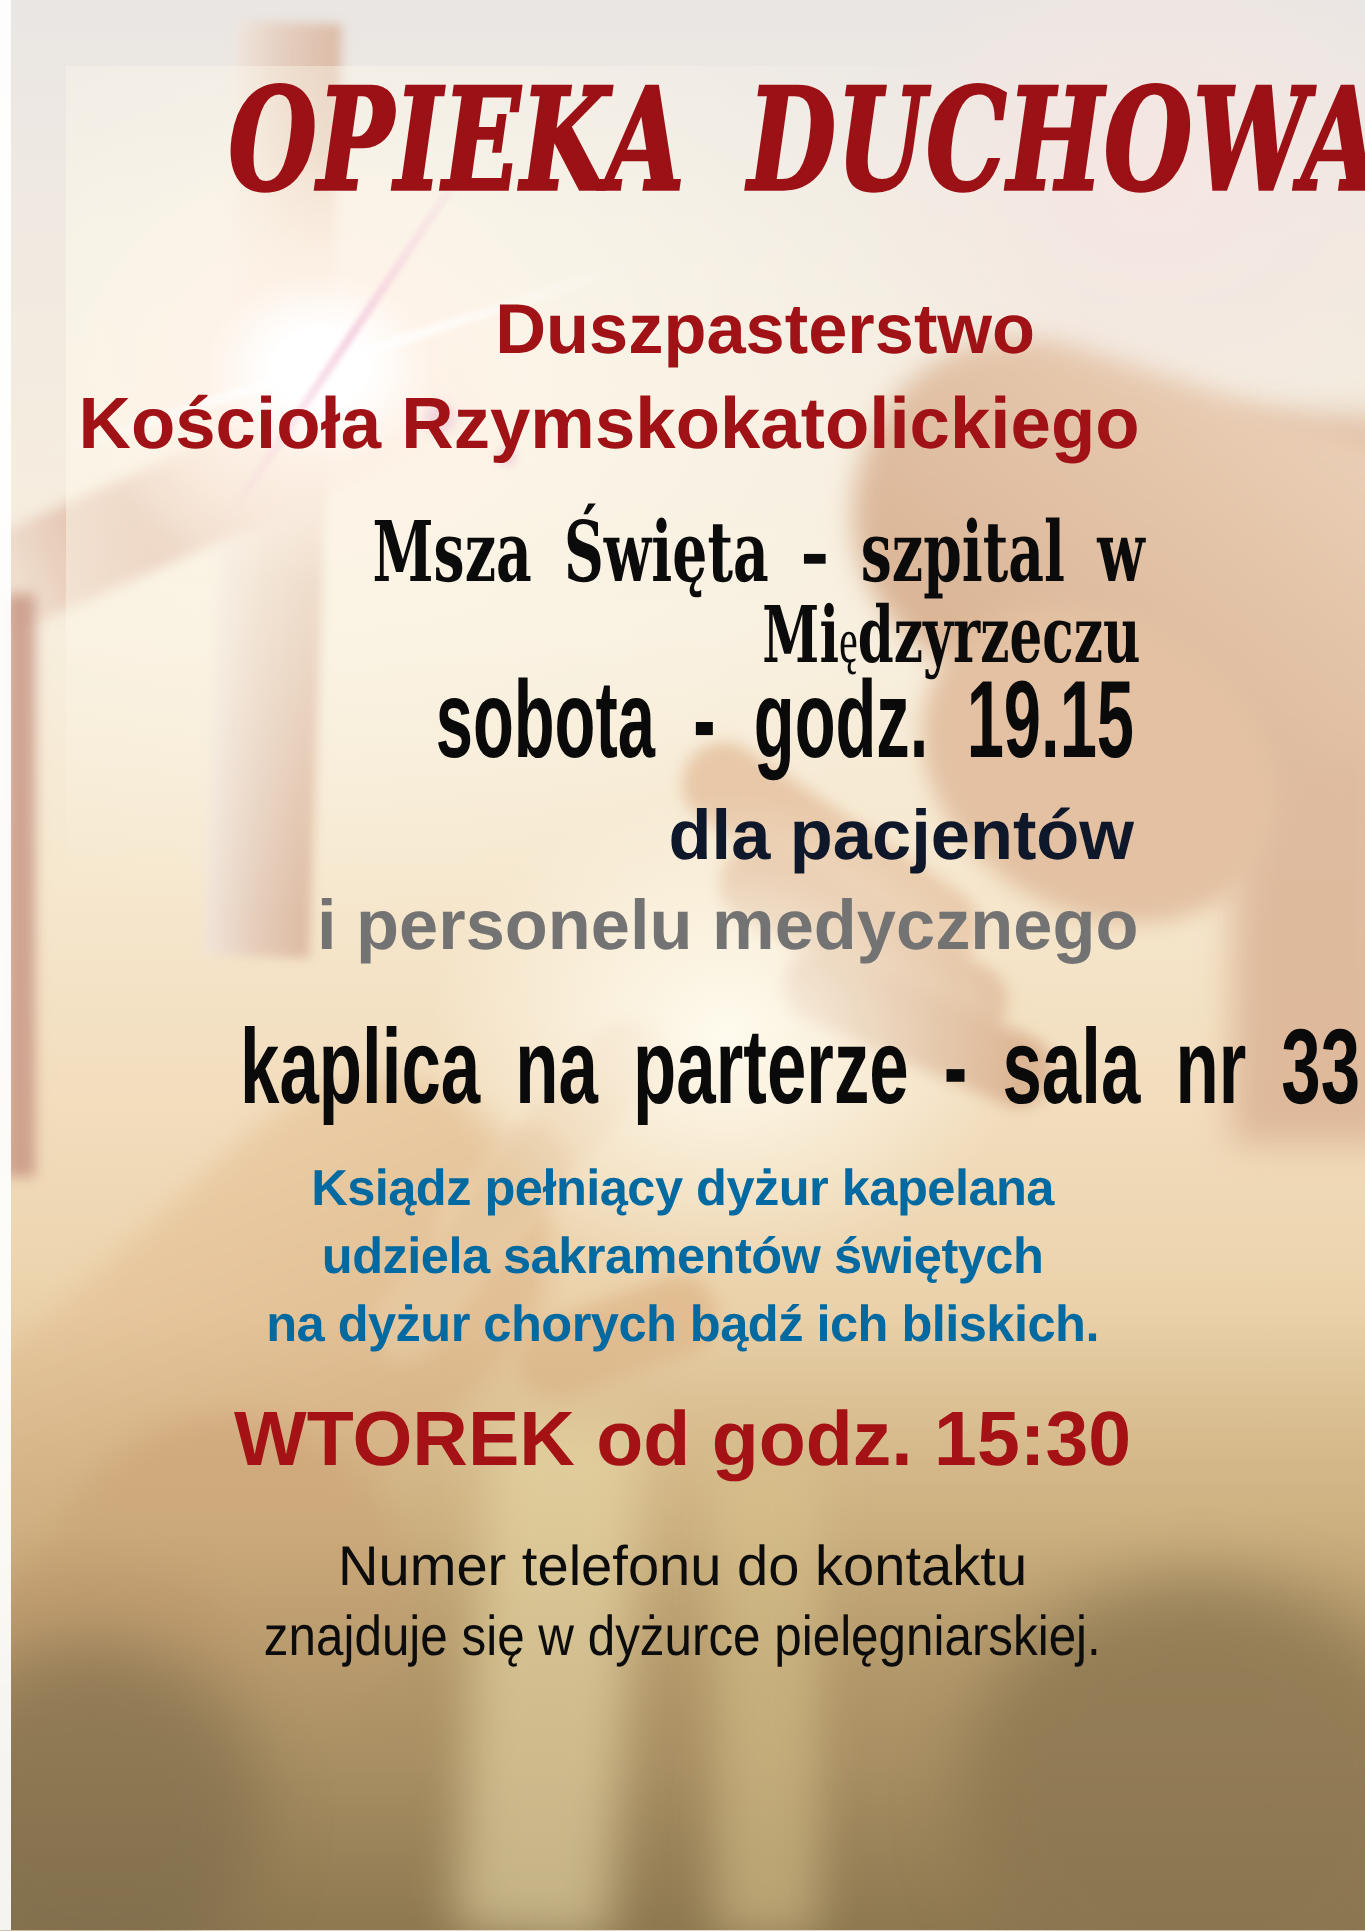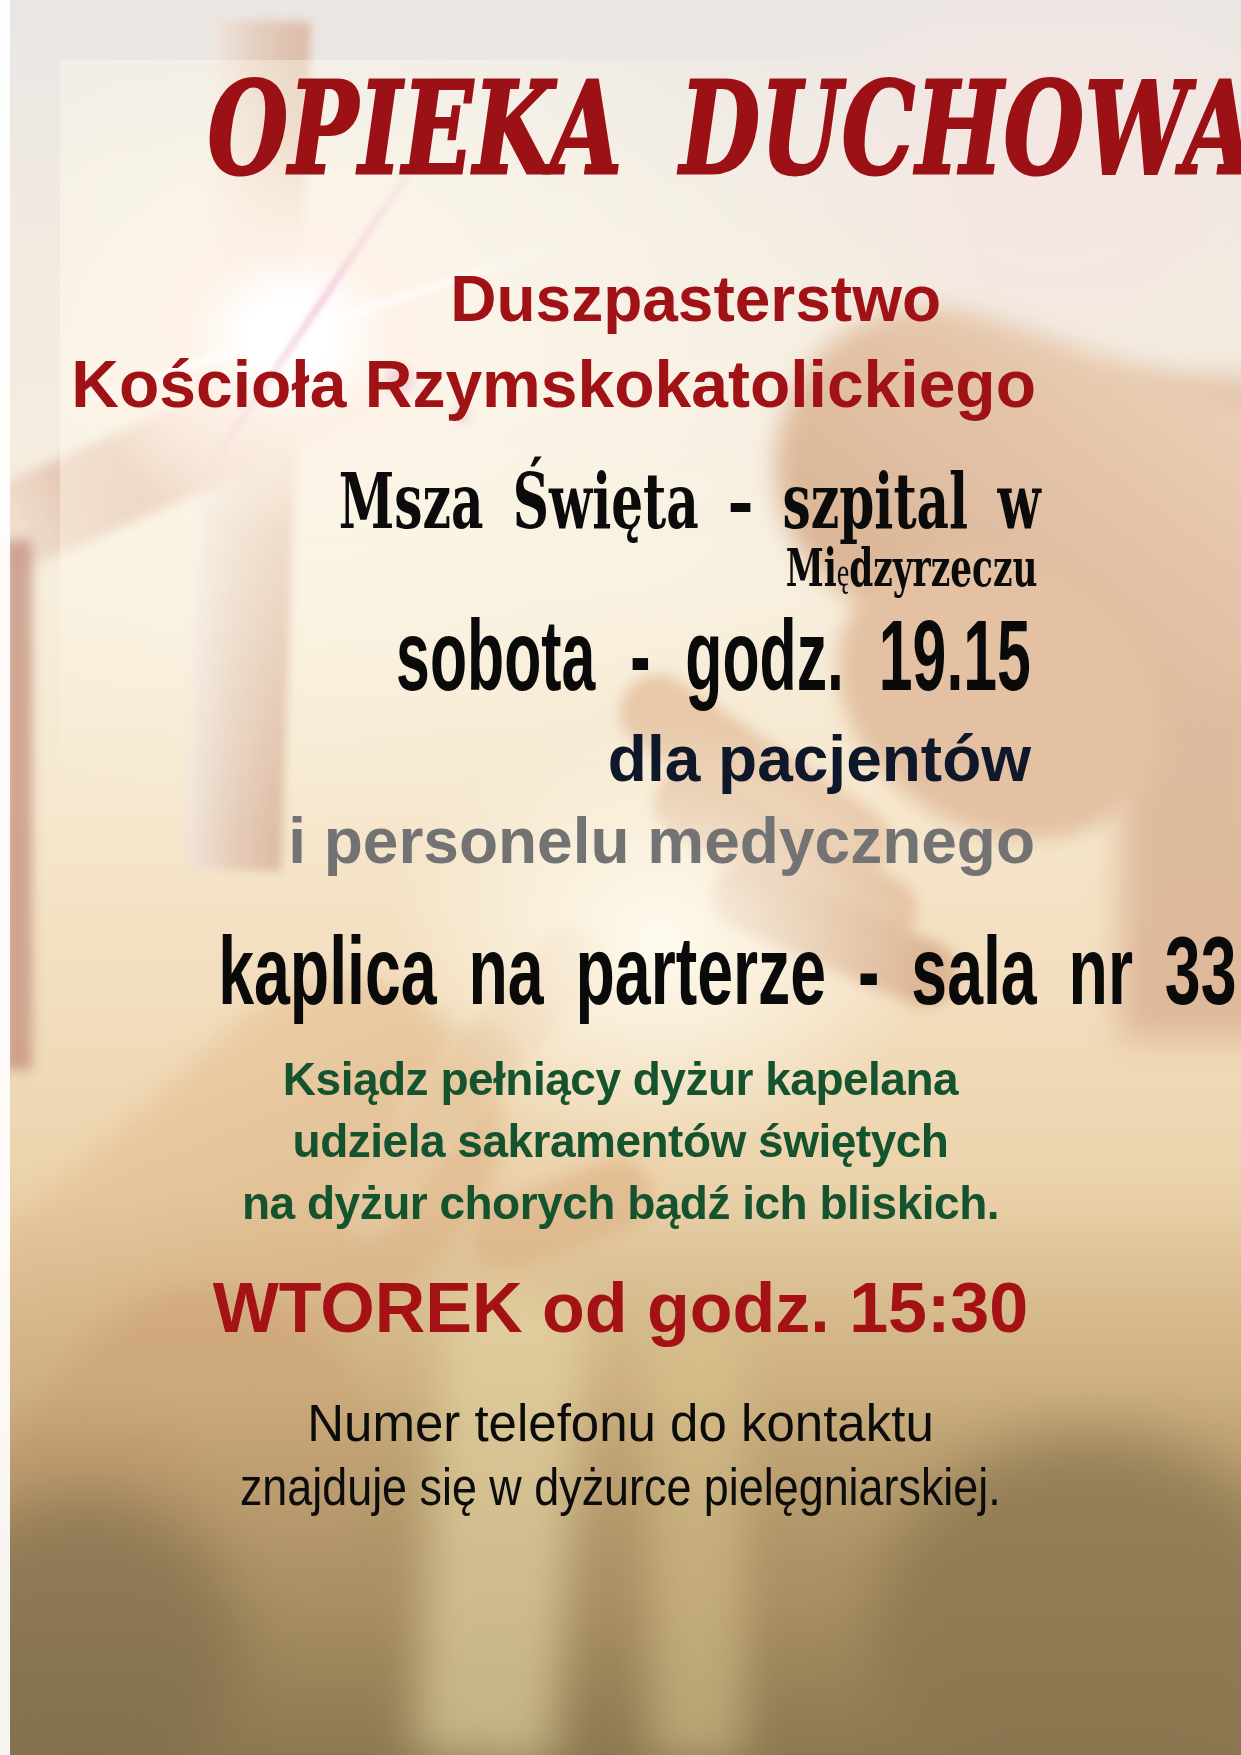--- a/index.html
+++ b/index.html
@@ -101,36 +101,36 @@
   }
   .title .fit { transform:scale(0.72,1); transform-origin:center; }
 
   .redsans { font-family:"Liberation Sans", sans-serif; font-weight:700; color:#a01216; }
   .org1 { top:264px; right:300px; font-size:64px; line-height:1.1; }
   .org2 { top:348px; right:205px; font-size:66px; line-height:1.1; }
 
   .slab { font-family:"DejaVu Serif", serif; font-weight:700; color:#0b0b0b; }
   .mass1 { top:464px; right:200px; font-size:76px; line-height:1; word-spacing:18px; }
   .mass1 .fit { transform:scale(0.66,1); transform-origin:right center; }
-  .mass2 { top:542px; right:204px; font-size:52px; line-height:1; }
+  .mass2 { top:542px; right:204px; font-size:71px; line-height:1; }
   .mass2 .fit { transform:scale(0.66,1); transform-origin:right center; }
   .e-accent { font-family:"Liberation Serif", serif; font-weight:400; font-size:0.82em; }
 
   .blackcond { font-family:"Liberation Sans", sans-serif; font-weight:700; color:#0a0a0a; }
   .schedule { top:608px; right:210px; font-size:95px; line-height:1; word-spacing:28px; }
   .schedule .fit { transform:scale(0.64,1.05); transform-origin:right center; }
 
   .aud1 { top:724px; right:210px; font-size:64px; line-height:1.1; color:#0f172a; }
   .aud2 { top:806px; right:206px; font-size:64px; line-height:1.1; color:#737373; }
 
   .location { top:922px; font-size:92px; line-height:1.05; word-spacing:20px; }
   .location .fit { transform:scale(0.70,1.05); transform-origin:center; }
 
   .info { top:1048px; font-size:46px; line-height:62px; font-weight:700;
-    color:#14532d; letter-spacing:-0.5px; }
+    color:#0369a1; letter-spacing:-0.5px; }
   .info span { display:block; }
 
   .duty { top:1272px; font-size:70px; line-height:1.05; font-weight:700; color:#a41216; }
 
   .contact { top:1392px; font-size:51px; line-height:64px; font-weight:400; color:#0c0c0c; }
   .contact .cline { display:block; }
   .contact .cline2 .fit { transform:scale(0.88,1); transform-origin:center; }
 </style>
 </head>
 <body>

